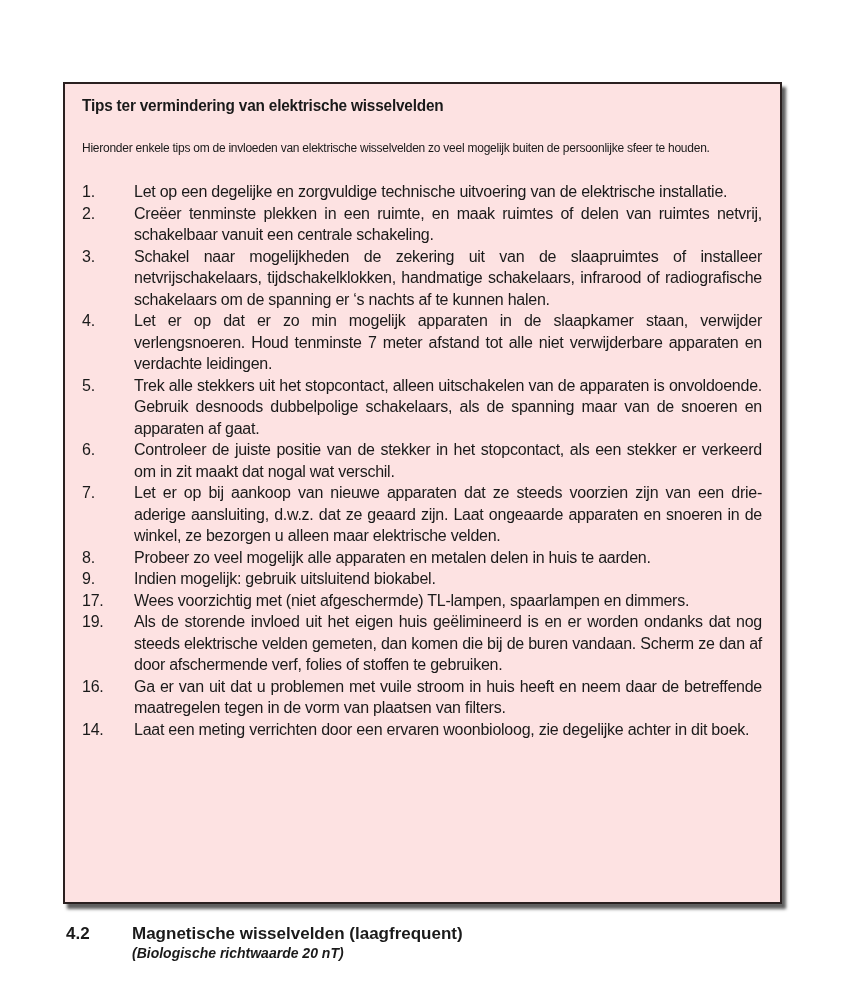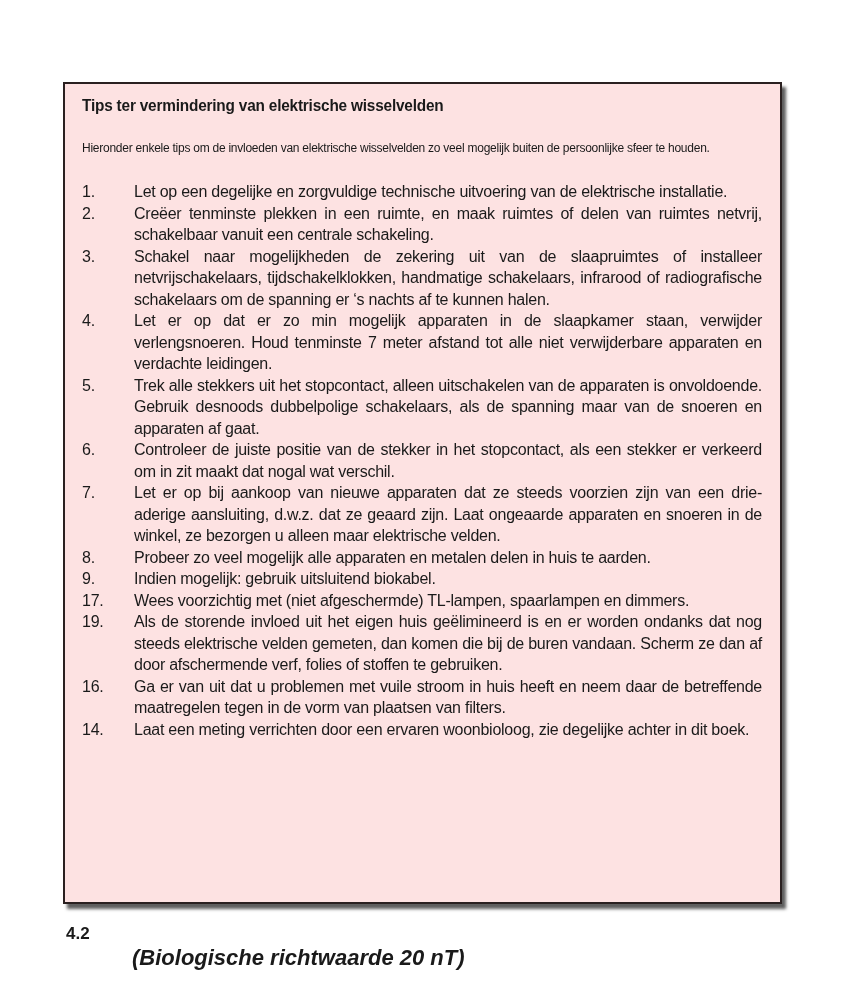--- a/index.html
+++ b/index.html
@@ -74,21 +74,21 @@
       flex: 0 0 66px;
       font-weight: bold;
     }
     .section-title {
       font-weight: bold;
     }
     .section-sub {
       margin-left: 66px;
       font-style: italic;
       font-weight: bold;
-      font-size: 22px;
+      font-size: 14px;
       margin-top: 1px;
     }
   </style>
 </head>
 <body>
 
 <div class="tip-box">
   <h3 class="box-title">Tips ter vermindering van elektrische wisselvelden</h3>
   <p class="intro" lang="nl" style="hyphens:auto;">Hieronder enkele tips om de invloeden van elektrische wisselvelden zo veel mogelijk buiten de persoonlijke sfeer te houden.</p>
   <ol class="tips">
@@ -143,15 +143,16 @@
     <li class="tip">
         <span class="tip-num">14.</span>
         <span class="tip-text">Laat een meting verrichten door een ervaren woonbioloog, zie degelijke achter in dit boek.</span>
       </li>
   </ol>
 </div>
 
 <div class="section">
   <div class="section-row">
     <span class="section-num">4.2</span>
+    <span class="section-title">Magnetische wisselvelden (laagfrequent)</span>
   </div>
   <div class="section-sub">(Biologische richtwaarde 20 nT)</div>
 </div>
 
 </body></html>

